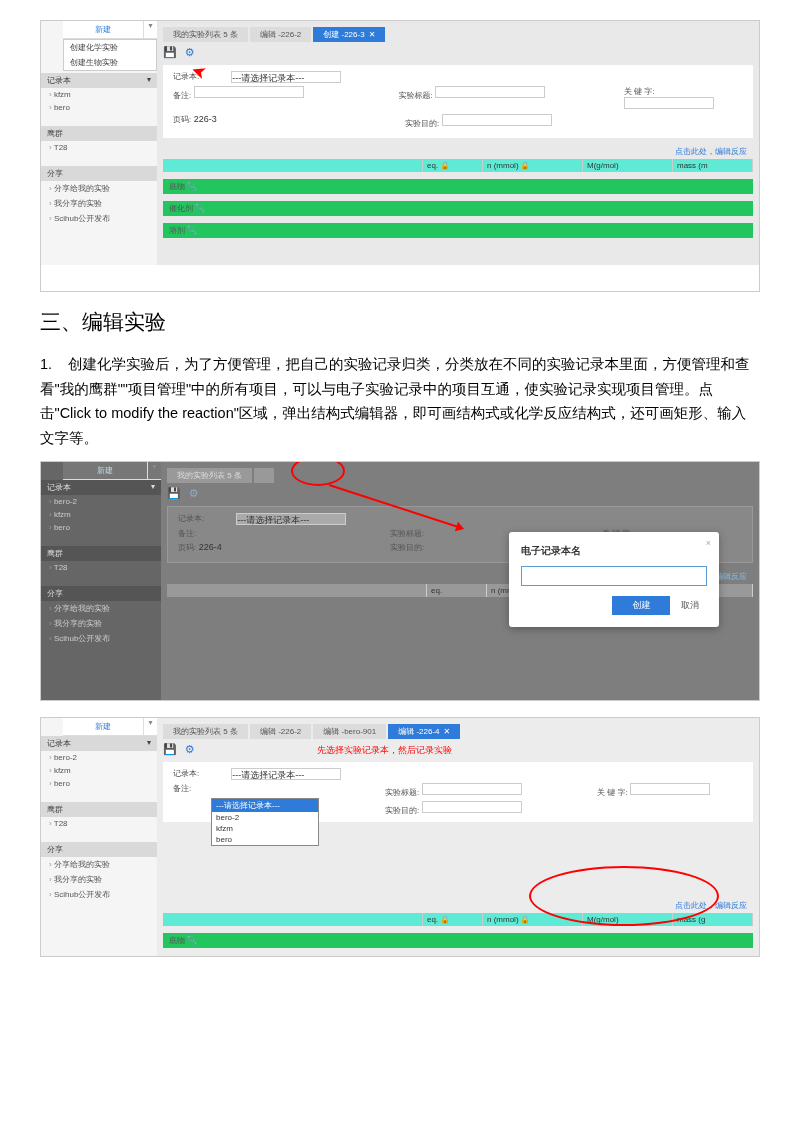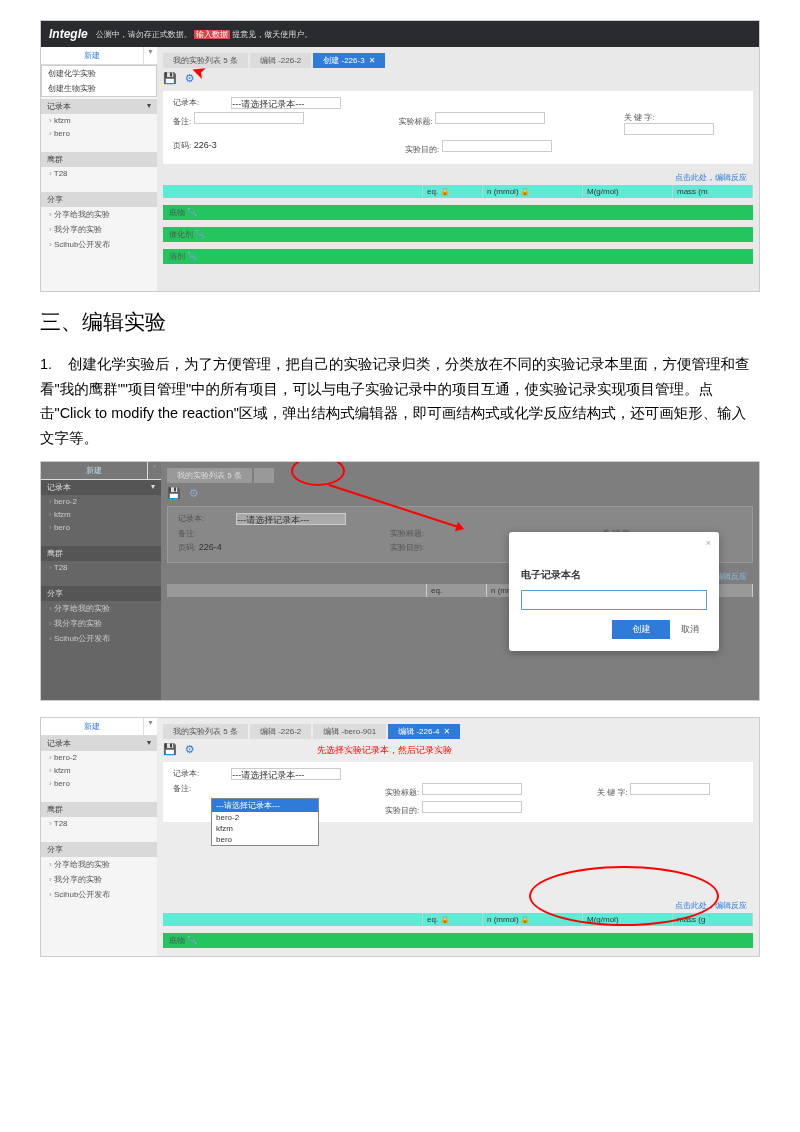--- a/index.html
+++ b/index.html
@@ -8,21 +8,21 @@
 
   
   .shot { border: 1px solid #ccc; margin-bottom: 16px; font-size: 9px; color: #333; background: #fff; overflow: hidden; }
   .shot1 { height: 272px; position: relative; }
   .topbar { background: #2a2b2e; color: #fff; height: 26px; display: flex; align-items: center; padding: 0 8px; gap: 8px; }
   .topbar .logo { font-weight: bold; font-style: italic; font-size: 12px; }
   .topbar .msg { font-size: 8px; color: #ddd; }
   .topbar .msg .hl { background: #d44; color: #fff; padding: 0 2px; }
   .appbody { display: flex; height: calc(100% - 26px); background: #ececec; }
   .sidebar { width: 116px; background: #f5f5f5; display: flex; flex-direction: column; font-size: 8px; }
-  .newbtn-row { display: flex; border-bottom: 1px solid #ddd; background: #fff; position: relative; }
+  .newbtn-row { display: flex; border-bottom: 1px solid #ddd; background: #fff; position: relative; margin-left: 22px; }
   .newbtn { flex: 1; text-align: center; color: #2e7bd9; padding: 3px 0; }
   .newdrop { width: 14px; text-align: center; color: #888; border-left: 1px solid #ddd; }
   .dropmenu { position: absolute; top: 18px; left: 0; right: 0; background: #fff; border: 1px solid #ccc; z-index: 5; }
   .dropmenu div { padding: 2px 6px; color: #444; }
   .side-section-hdr { background: #d9d9d9; padding: 2px 6px; color: #444; display: flex; justify-content: space-between; }
   .side-item { padding: 2px 8px; color: #555; }
   .side-item::before { content: "› "; color: #999; }
   .side-spacer { height: 12px; }
   .mainarea { flex: 1; background: #e9e9e9; padding: 6px; }
   .tabs { display: flex; gap: 2px; margin-bottom: 4px; }
@@ -52,21 +52,21 @@
   .shot2 .appbody2 { display: flex; height: 100%; }
   .shot2 .sidebar { background: #666; width: 120px; color: #ddd; }
   .shot2 .side-section-hdr { background: #555; color: #ddd; }
   .shot2 .side-item { color: #ccc; }
   .shot2 .newbtn-row { background: #777; }
   .shot2 .newbtn { color: #bde; }
   .shot2 .main2 { flex: 1; background: #7e7e7e; padding: 6px; position: relative; }
   .shot2 .toolbar-icons { color: #8ac; }
   .shot2 .panel { background: #888; border: 1px solid #999; }
   .modal { position: absolute; right: 40px; top: 70px; width: 210px; background: #fff; border-radius: 3px; padding: 12px; box-shadow: 0 2px 8px rgba(0,0,0,0.3); }
-  .modal h4 { font-size: 10px; margin-bottom: 8px; color: #333; margin-top: 24px; }
+  .modal h4 { font-size: 10px; margin-bottom: 8px; color: #333; }
   .modal .x { position: absolute; right: 8px; top: 6px; color: #aaa; }
   .modal input { width: 100%; height: 20px; border: 1px solid #5a9bd5; margin-bottom: 10px; }
   .modal .btns { text-align: right; }
   .modal .ok { background: #2e7bd9; color: #fff; border: none; padding: 3px 20px; font-size: 9px; }
   .modal .cancel { background: none; border: none; color: #555; padding: 3px 8px; font-size: 9px; }
   .red-circle1 { position: absolute; top: -6px; left: 130px; width: 54px; height: 30px; border: 2px solid red; border-radius: 50%; }
   .red-arrow2 { position: absolute; top: 22px; left: 168px; width: 140px; height: 2px; background: red; transform: rotate(18deg); transform-origin: left; }
   .red-arrow2::after { content: ""; position: absolute; right: -2px; top: -4px; border-left: 8px solid red; border-top: 5px solid transparent; border-bottom: 5px solid transparent; }
 
   
@@ -80,28 +80,20 @@
   .red-note { color: red; font-size: 9px; position: absolute; top: 26px; left: 160px; }
   .big-red-oval { position: absolute; right: 40px; bottom: 30px; width: 190px; height: 60px; border: 2px solid red; border-radius: 50%; }
 
 </style>
 </head>
 <body>
 
 <div class="page">
 
   <div class="shot shot1">
-    <div class="topbar">
-      <span class="logo">Integle</span>
-      <span class="msg">
-        <span>公测中，请勿存正式数据。</span>
-        <span class="hl">输入数据</span>
-        <span>提意见，做天使用户。</span>
-      </span>
-    </div>
     <div class="appbody">
       <div class="sidebar">
         <div class="newbtn-row">
           <div class="newbtn">新建</div>
           <div class="newdrop">▾</div>
           <div class="dropmenu">
             <div>创建化学实验</div>
             <div>创建生物实验</div>
           </div>
         </div>

